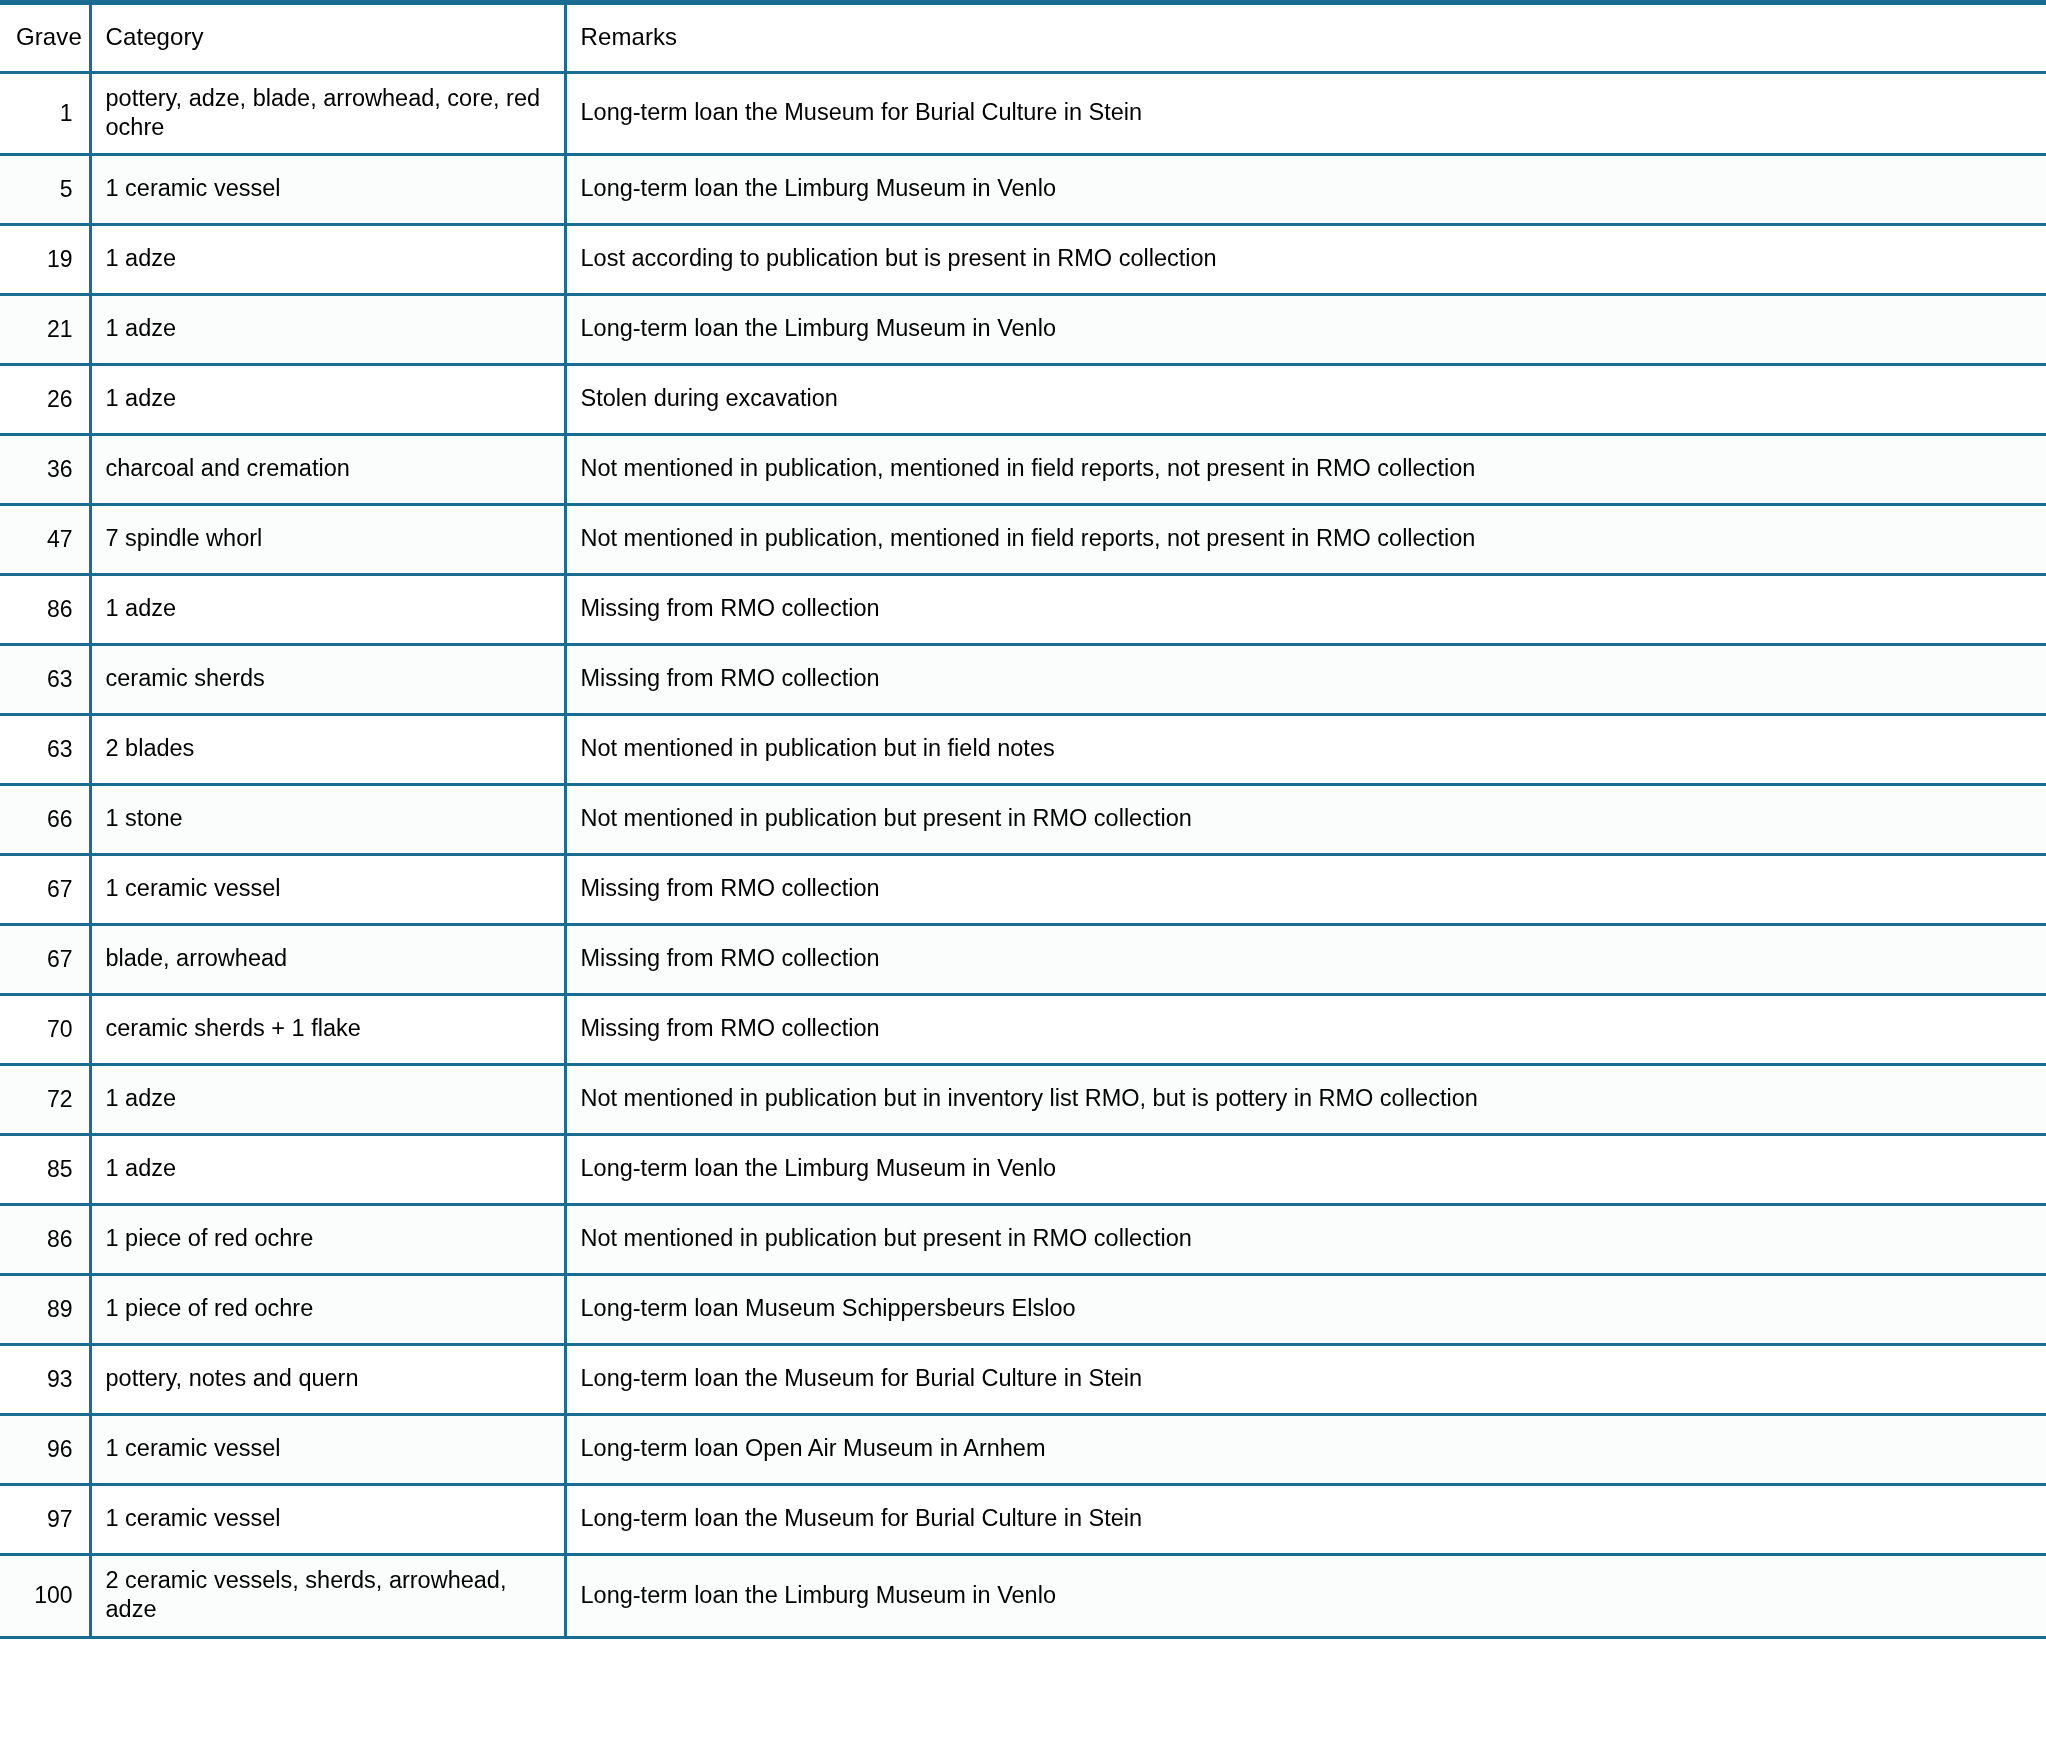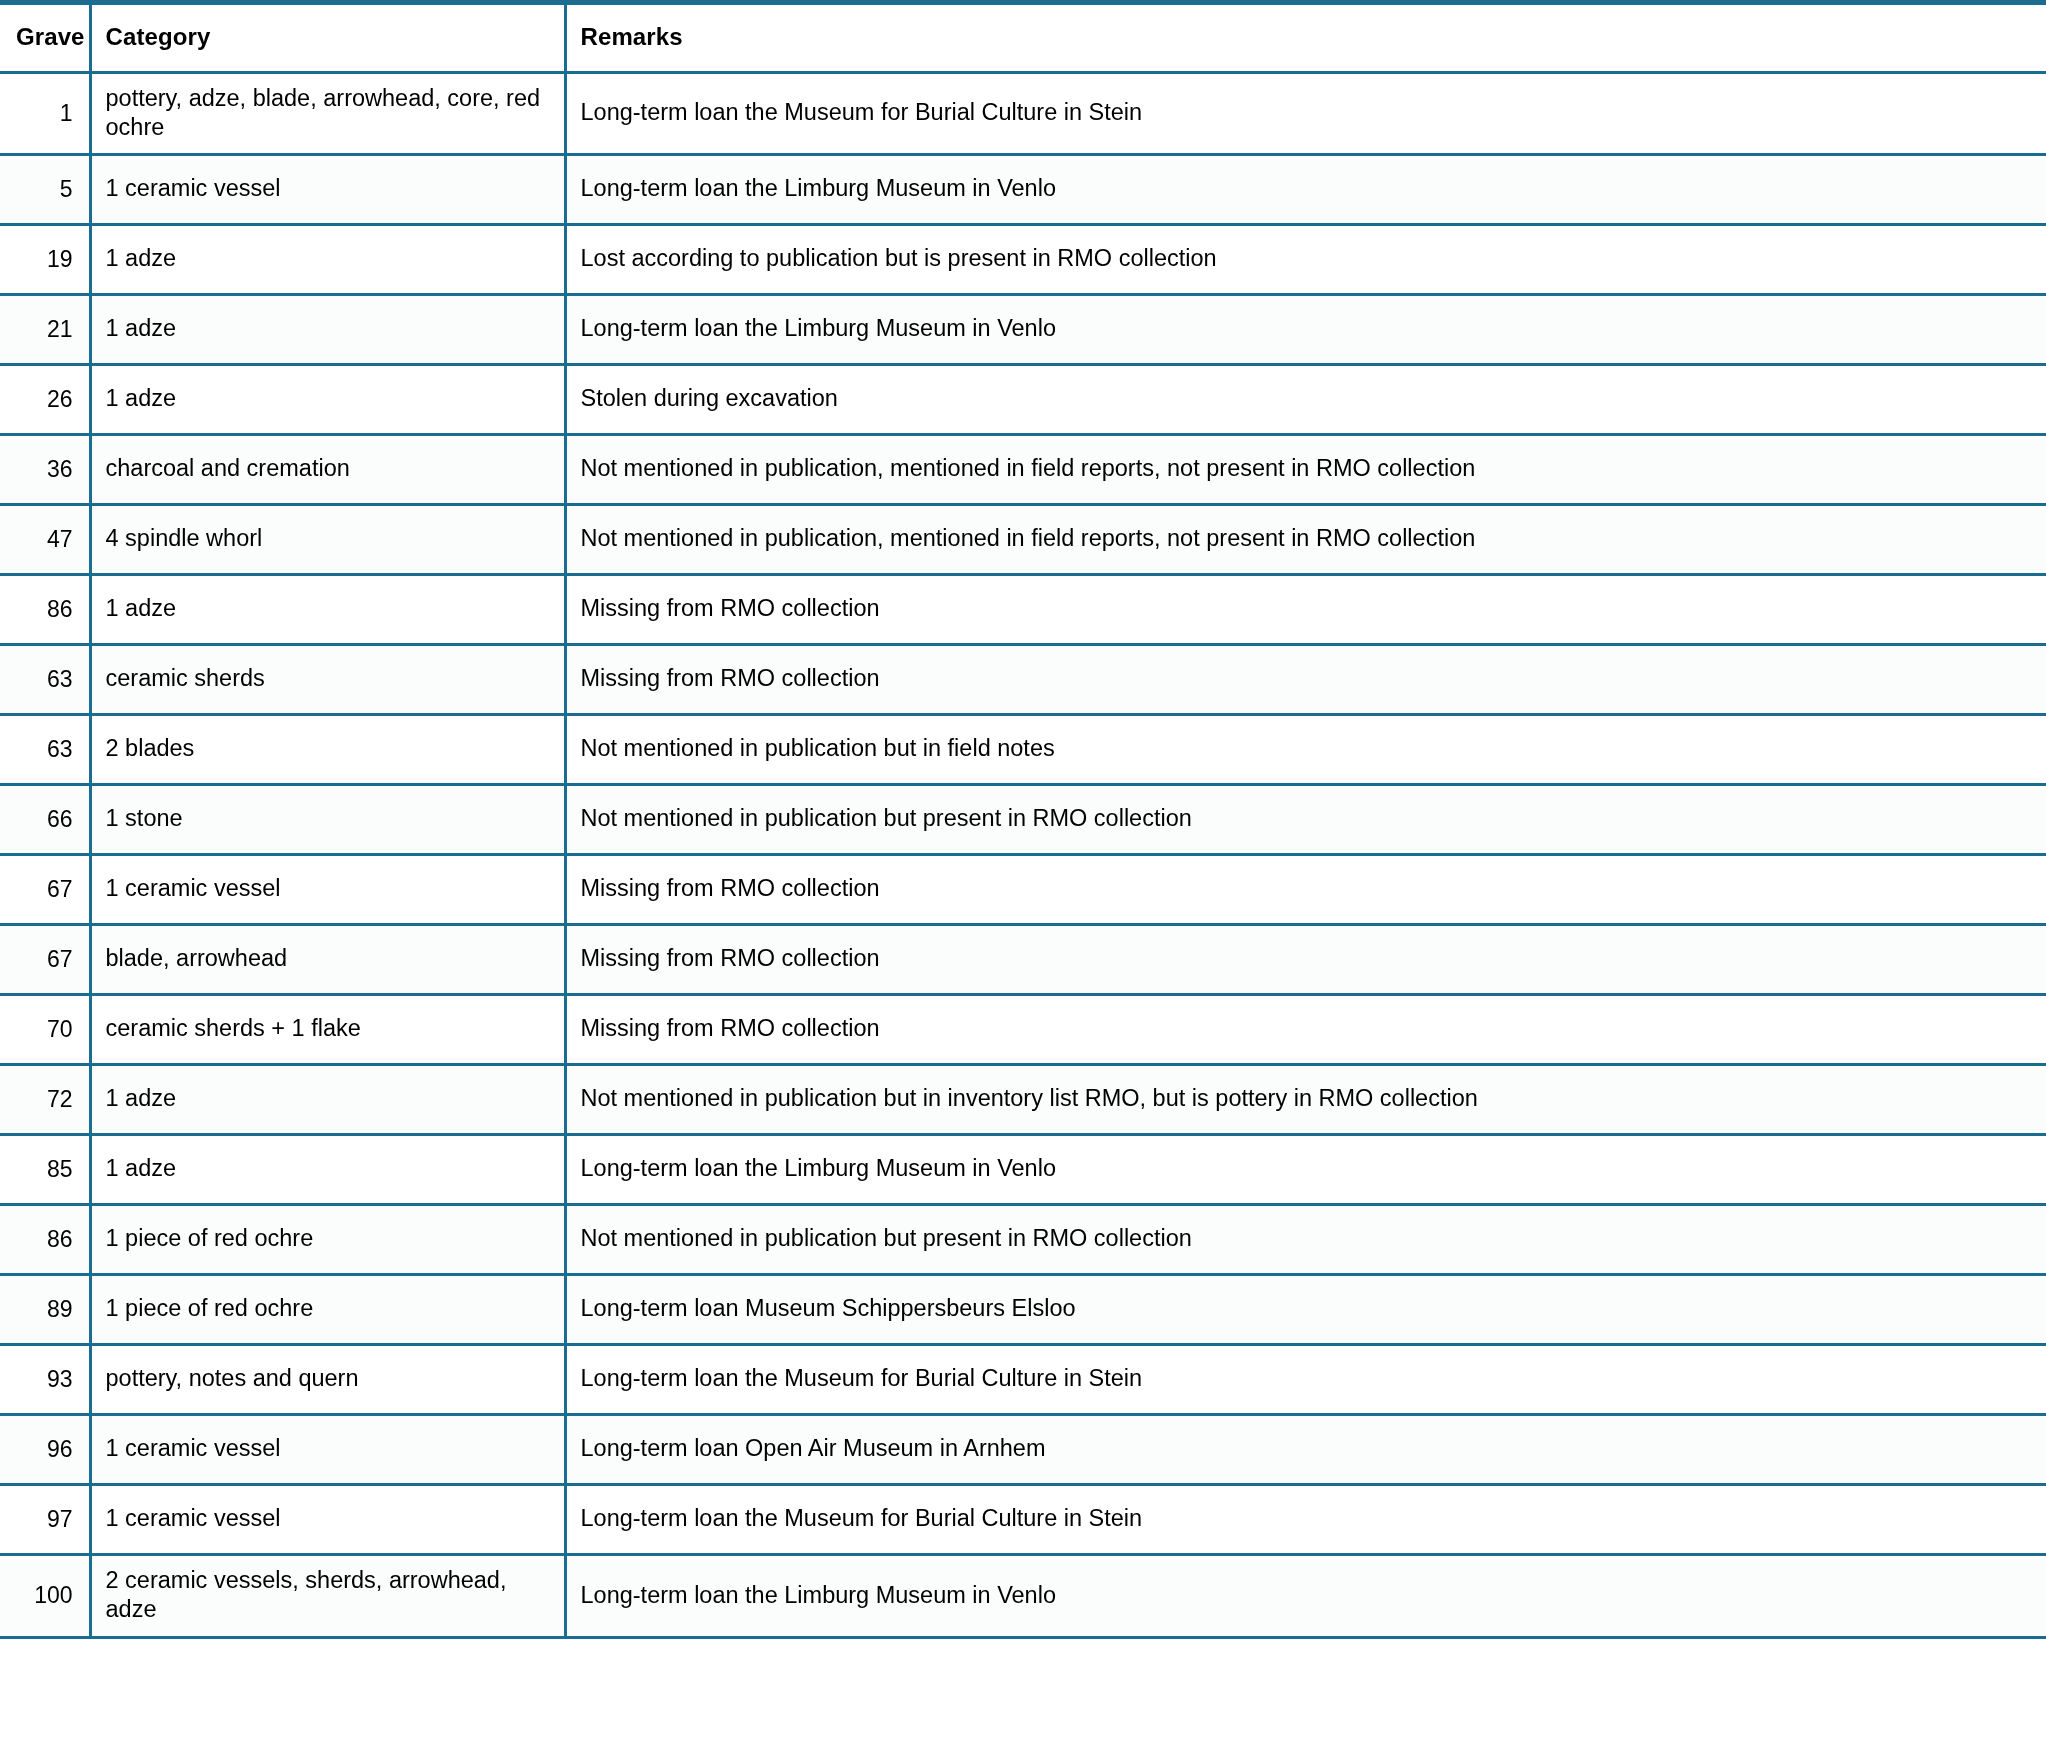--- a/index.html
+++ b/index.html
@@ -29,21 +29,21 @@
   table.grave-table col.col-grave { width: 90px; }
   table.grave-table col.col-category { width: 475px; }
   table.grave-table col.col-remarks { width: 1481px; }
 
   
   table.grave-table thead tr.header-row {
     border-top: 5px solid #1a6d91;
     border-bottom: 3px solid #1a6d91;
   }
   table.grave-table thead th {
-    font-weight: bold;
+    font-weight: normal;
     text-align: left;
     vertical-align: middle;
     padding: 11px 14px 13px 14px;
     height: 42px;
     font-size: 24px;
     letter-spacing: 0.1px;
   }
   table.grave-table thead th.th-grave {
     text-align: left;
     padding-left: 16px;
@@ -127,21 +127,21 @@
           <td class="td-category">1 adze</td>
           <td class="td-remarks nowrapcell">Stolen during excavation</td>
         </tr>
         <tr class="data-row tint">
           <td class="td-grave">36</td>
           <td class="td-category">charcoal and cremation</td>
           <td class="td-remarks nowrapcell">Not mentioned in publication, mentioned in field reports, not present in RMO collection</td>
         </tr>
         <tr class="data-row tint">
           <td class="td-grave">47</td>
-          <td class="td-category">4 spindle whorl</td>
+          <td class="td-category">7 spindle whorl</td>
           <td class="td-remarks nowrapcell">Not mentioned in publication, mentioned in field reports, not present in RMO collection</td>
         </tr>
         <tr class="data-row">
           <td class="td-grave">86</td>
           <td class="td-category">1 adze</td>
           <td class="td-remarks nowrapcell">Missing from RMO collection</td>
         </tr>
         <tr class="data-row tint">
           <td class="td-grave">63</td>
           <td class="td-category">ceramic sherds</td>

